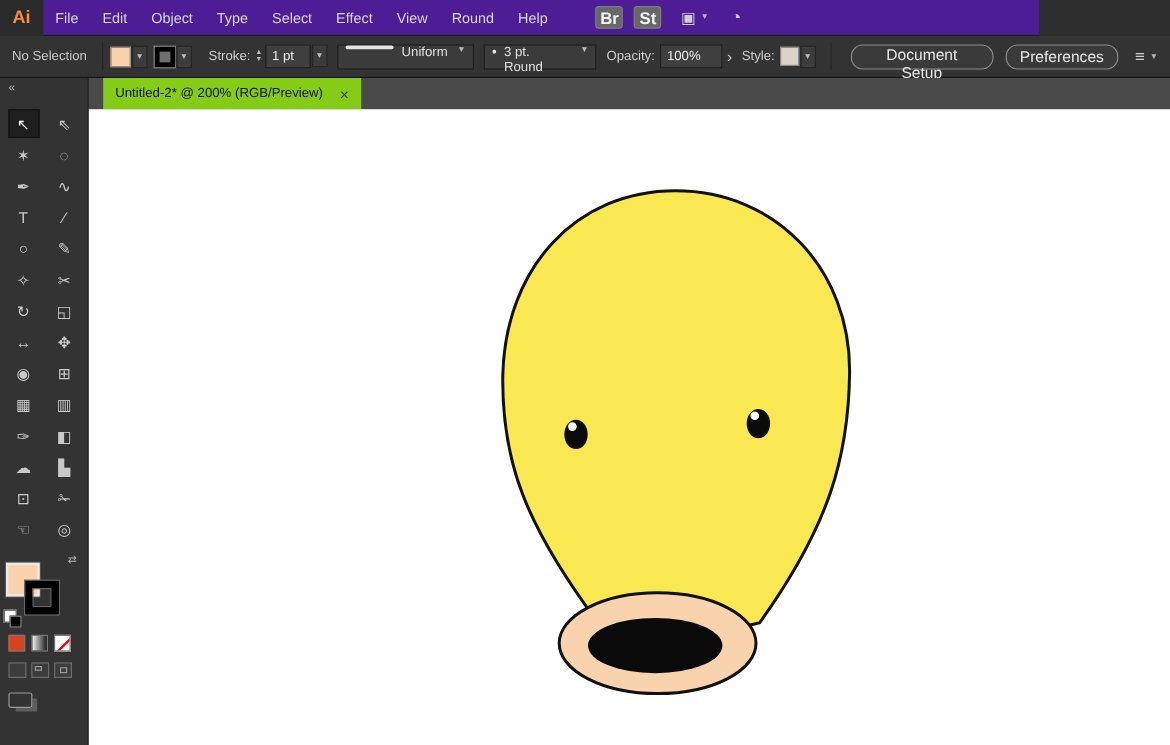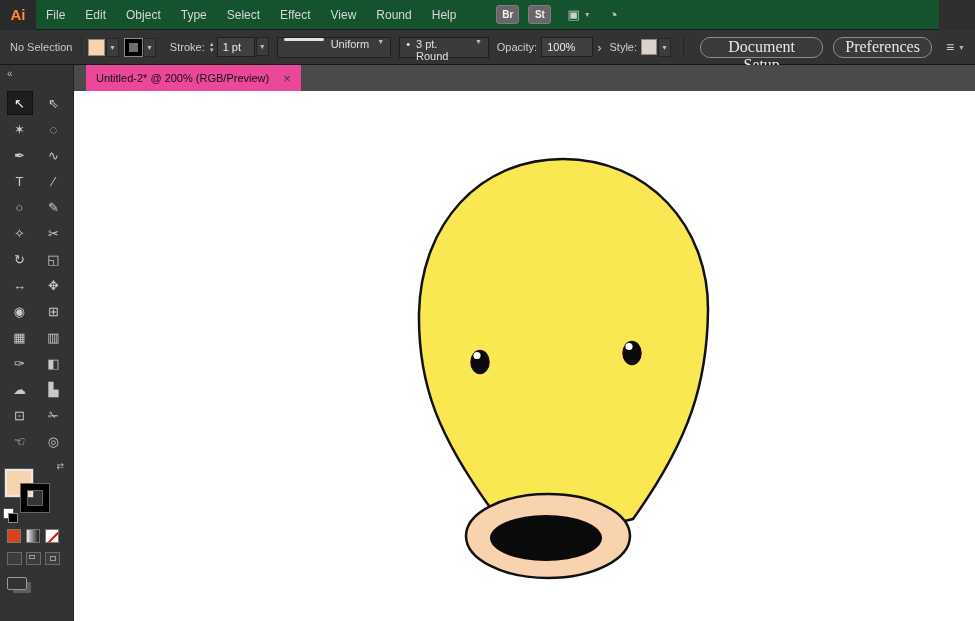--- a/index.html
+++ b/index.html
@@ -1,26 +1,26 @@
 <!DOCTYPE html>
 <html><head>
 <meta charset="utf-8">
 <style>
   * { box-sizing: border-box; margin: 0; padding: 0; }
   html,body { width: 975px; height: 621px; overflow: hidden; }
   body { font-family: "Liberation Sans", sans-serif; background:#2e2e2e; position:relative; }
 
   
-  .menubar { position:absolute; left:0; top:0; width:939px; height:30px;
-    background:#14532d; border-bottom:1px solid #1c1c1c; display:flex; align-items:center; }
+  .menubar { position:absolute; left:0; top:0; width:866px; height:30px;
+    background:#4c1d95; border-bottom:1px solid #1c1c1c; display:flex; align-items:center; }
   .ai-logo { width:36px; height:30px; display:flex; align-items:center; justify-content:center;
     color:#ff8a3c; font-weight:bold; font-size:15px; background:#2a2a2a; }
   .menu-item { padding:16px 10px; font-size:12px; color:#d8d8d8; line-height:30px; cursor:default; }
   .badge { width:23px; height:19px; margin-left:9px; background:#676767; border:1px solid #7d7d7d;
-    border-radius:3px; color:#f2f2f2; font-size:10px; font-weight:bold;
+    border-radius:3px; color:#f2f2f2; font-size:14px; font-weight:bold;
     display:flex; align-items:center; justify-content:center; }
   .badge.first { margin-left:30px; }
   .ws-icon { margin-left:16px; color:#cfcfcf; font-size:13px; }
   .mb-chev { margin-left:4px; color:#b5b5b5; font-size:7px; }
   .gauge { margin-left:18px; color:#c9c9c9; font-size:15px; }
 
   
   .controlbar { position:absolute; left:0; top:30px; width:975px; height:35px;
     background:#333333; border-bottom:1px solid #161616; display:flex; align-items:center;
     padding:0 10px; font-size:11px; color:#c8c8c8; }
@@ -39,22 +39,22 @@
   input.num { width:38px; height:20px; background:#3f3f3f; border:1px solid #1f1f1f;
     color:#ececec; font-size:11px; font-family:"Liberation Sans",sans-serif; padding:0 5px; }
   .dd { height:21px; background:#3b3b3b; border:1px solid #1f1f1f; display:flex;
     align-items:flex-start; padding:0 6px; margin-left:8px; color:#e0e0e0; }
   .dd .inner-chev { margin-left:8px; color:#bdbdbd; font-size:7px; }
   .profile-line { width:40px; height:3px; background:#e3e3e3; margin-right:7px; border-radius:2px; }
   .brush-dot { margin-right:6px; color:#e8e8e8; }
   .chev-right { margin-left:4px; color:#cccccc; font-size:13px; }
   .style-sw { width:16px; height:16px; background:#dad3c9; border:1px solid #8a8a8a; }
   .cbtn { height:21px; padding:0 11px; margin-left:10px; background:#3a3a3a;
-    border:1px solid #8c8c8c; border-radius:10px; color:#e8e8e8; font-size:16px;
-    font-family:Liberation Serif, serif; }
+    border:1px solid #8c8c8c; border-radius:10px; color:#e8e8e8; font-size:13px;
+    font-family:Liberation Sans, sans-serif; }
   .align-icon { margin-left:14px; color:#cfcfcf; font-size:14px; }
 
   
   .toolbar { position:absolute; left:0; top:65px; width:74px; height:556px;
     background:#333333; border-right:1px solid #222; }
   .collapse { color:#b5b5b5; font-size:10px; padding:3px 0 0 7px; height:20px; }
   .tools { display:grid; grid-template-columns:26px 26px; grid-auto-rows:24px;
     gap:2px 8px; justify-content:center; margin-top:6px; }
   .tool { display:flex; align-items:center; justify-content:center; color:#c9c9c9;
     font-size:13px; border:1px solid transparent; cursor:default; }
@@ -85,21 +85,21 @@
   .dm2::after, .dm3::after { content:""; position:absolute; border:1px solid #9a9a9a; }
   .dm2::after { left:2px; top:2px; right:5px; bottom:5px; }
   .dm3::after { left:4px; top:3px; right:3px; bottom:3px; }
 
   .screenmode { margin:12px 0 0 7px; width:20px; height:13px; border:1px solid #9a9a9a;
     border-radius:2px; box-shadow:5px 4px 0 -1px #5e5e5e; }
 
   
   .tabstrip { position:absolute; left:74px; top:65px; width:901px; height:26px;
     background:#4a4a4a; display:flex; align-items:stretch; }
-  .doc-tab { margin-left:12px; background:#ec4899; color:#111; font-size:11px;
+  .doc-tab { margin-left:12px; background:#84cc16; color:#111; font-size:11px;
     display:flex; align-items:center; padding:0 10px; }
   .tab-close { margin-left:14px; color:#3c3c3c; font-size:13px; line-height:1; }
 
   
   .canvas { position:absolute; left:74px; top:91px; width:901px; height:530px; background:#ffffff; }
   .canvas svg { display:block; }
 </style>
 </head>
 <body>
 

